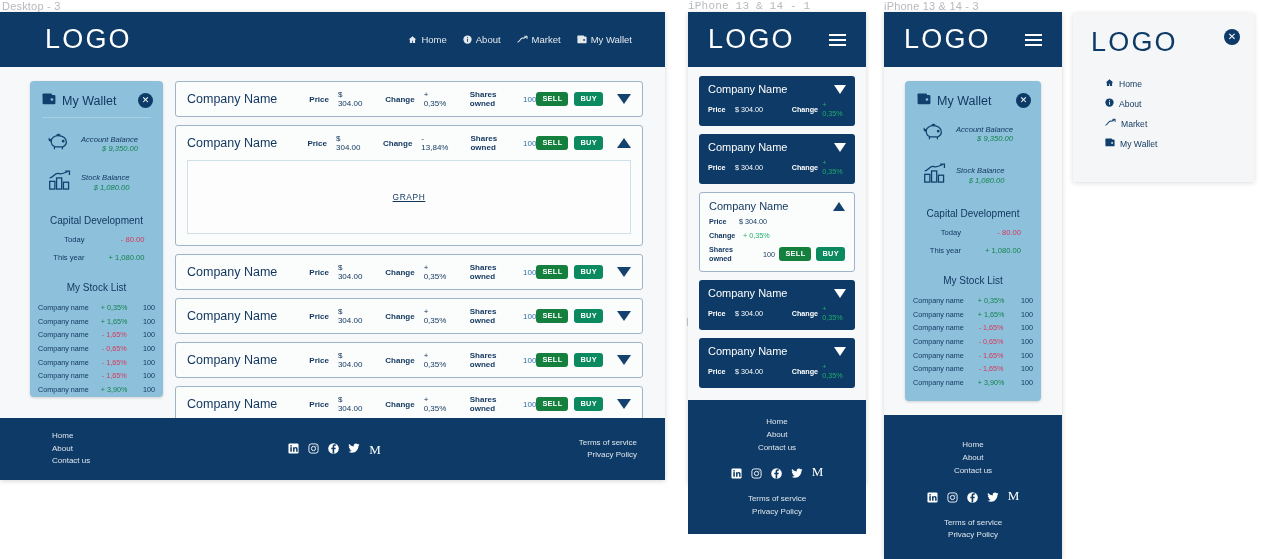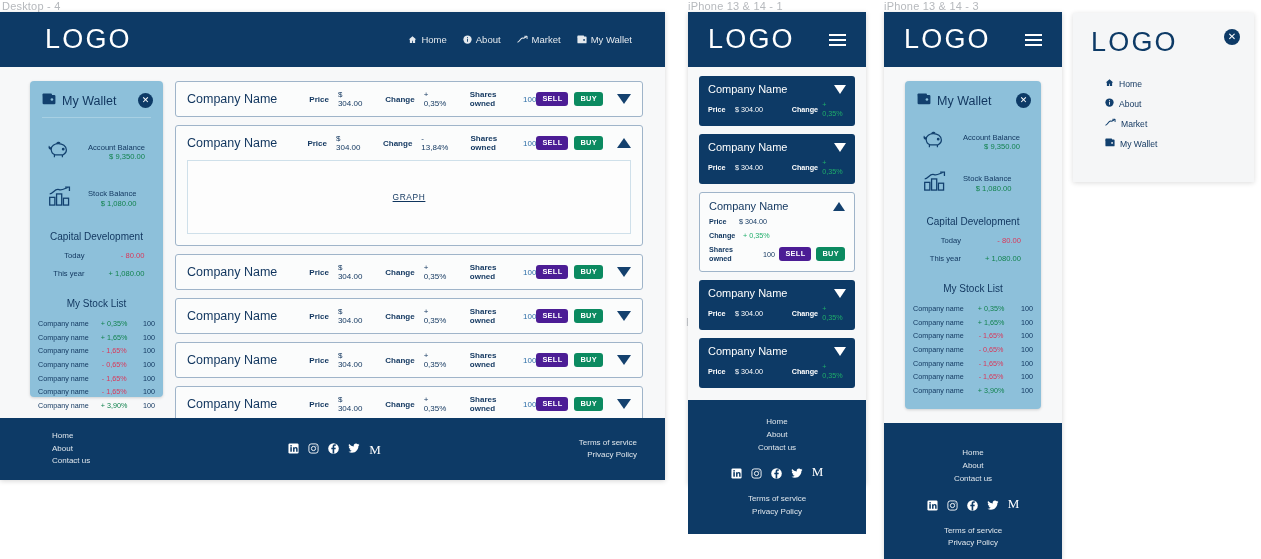--- a/index.html
+++ b/index.html
@@ -27,21 +27,21 @@
   
   .wallet{
     width:133px;background:#8dc0da;border-radius:4px;margin-left:30px;
     padding:10px 8px 12px;box-sizing:border-box;height:316px;
     box-shadow:0 1px 3px rgba(0,0,0,.16);flex:none;
   }
   .wallet-head{display:flex;align-items:center;justify-content:space-between;padding:2px 2px 0 4px;}
   .wallet-head .wt{display:flex;align-items:center;gap:6px;color:#10355e;font-size:12.5px;}
   .close-btn{width:15px;height:15px;border-radius:50%;background:#0d3a66;display:flex;align-items:center;justify-content:center;color:#fff;font-size:9px;line-height:1;flex:none;}
   .wallet hr{border:none;border-top:1px solid #a8d0e3;margin:9px 4px 0;}
-  .bal-row{display:flex;align-items:center;gap:16px;margin:22px 0 0 10px;}
+  .bal-row{display:flex;align-items:center;gap:9px;margin:14px 0 0 10px;font-style:italic;}
   .bal-txt{line-height:1.25;}
   .bal-label{color:#10355e;font-size:7.6px;display:block;text-align:right;}
   .bal-value{color:#12824e;font-size:7.6px;display:block;text-align:right;}
   .sec-title{color:#10355e;font-size:10px;text-align:center;margin-top:20px;}
   .cap-row{display:flex;justify-content:center;gap:12px;margin-top:9px;font-size:7.6px;}
   .cap-row .k{color:#10355e;width:36px;text-align:right;}
   .cap-row .v{width:48px;text-align:right;}
   .neg{color:#d9375a;}
   .pos{color:#12824e;}
   .stock-list{margin-top:8px;}
@@ -52,21 +52,21 @@
 
   
   .rows{flex:1;margin:0 22px 0 12px;display:flex;flex-direction:column;gap:8px;overflow:hidden;}
   .srow{background:#fbfcfc;border:1px solid #9fb4c9;border-radius:3px;padding:0 11px;box-sizing:border-box;}
   .srow .line{height:34px;display:flex;align-items:center;}
   .srow .cname{color:#10355e;font-size:12.5px;width:150px;}
   .srow .lbl{color:#10355e;font-size:8px;font-weight:bold;}
   .srow .val{color:#10355e;font-size:8px;margin-left:9px;}
   .srow .val.num{color:#2f6fa8;}
   .pill{color:#fff;font-size:7.4px;font-weight:bold;border-radius:3px;padding:3px 6px;line-height:1;letter-spacing:.3px;}
-  .sell{background:#4c1d95;}
+  .sell{background:#15803d;}
   .buy{background:#0b8a60;}
   .btns{display:flex;gap:6px;margin-left:auto;}
   .caret{width:0;height:0;border-left:7px solid transparent;border-right:7px solid transparent;margin-left:14px;}
   .caret.down{border-top:10px solid #14416e;}
   .caret.up{border-bottom:10px solid #14416e;}
   .graph-box{border:1px solid #cfe0ea;background:#fdfdfd;height:72px;margin:0 0 11px;display:flex;align-items:center;justify-content:center;color:#10355e;font-size:8.4px;letter-spacing:.6px;text-decoration:underline;}
 
   
   #desktop .footer{position:absolute;left:0;bottom:0;width:665px;height:62px;background:#0d3a66;display:flex;align-items:center;box-sizing:border-box;padding:0 28px 0 52px;}
   .f-links{color:#dfe6ec;font-size:8px;line-height:1.55;}
@@ -115,22 +115,22 @@
   
   #menu{position:absolute;left:1073px;top:13px;width:181px;height:169px;background:#f5f6f7;box-shadow:0 1px 5px rgba(0,0,0,.14);}
   .menu-head{display:flex;align-items:flex-start;justify-content:space-between;padding:16px 14px 0 18px;}
   .menu-head .close-btn{width:16px;height:16px;font-size:10px;}
   .menu-list{margin:22px 0 0 32px;display:flex;flex-direction:column;gap:9px;}
   .menu-item{display:flex;align-items:center;gap:5px;color:#10355e;font-size:8.6px;}
 </style>
 </head>
 <body>
 
-<div class="frame-label" style="left:2px;top:0px;">Desktop - 4</div>
-<div class="frame-label" style="left:688px;top:0px;">iPhone 13 &amp; 14 - 1</div>
+<div class="frame-label" style="left:2px;top:0px;">Desktop - 3</div>
+<div class="frame-label" style="left:688px;top:0px;font-family:Liberation Mono, monospace;">iPhone 13 &amp; 14 - 1</div>
 <div class="frame-label" style="left:884px;top:0px;">iPhone 13 &amp; 14 - 3</div>
 <div class="footer-tag" style="left:686px;top:316px;">Footer</div>
 
 <div id="desktop">
 
   <div class="topbar">
     <div class="logo">LOGO</div>
     <div class="topnav">
       <div class="nav-item">
         <span>

